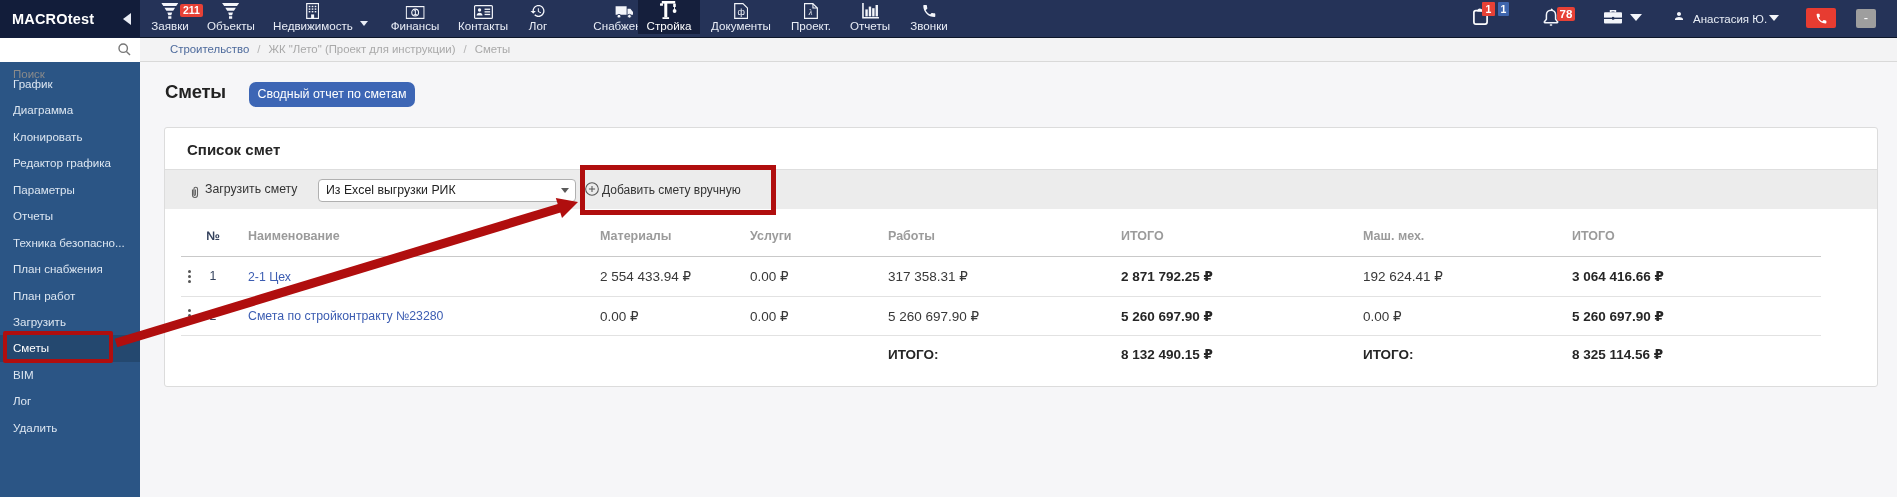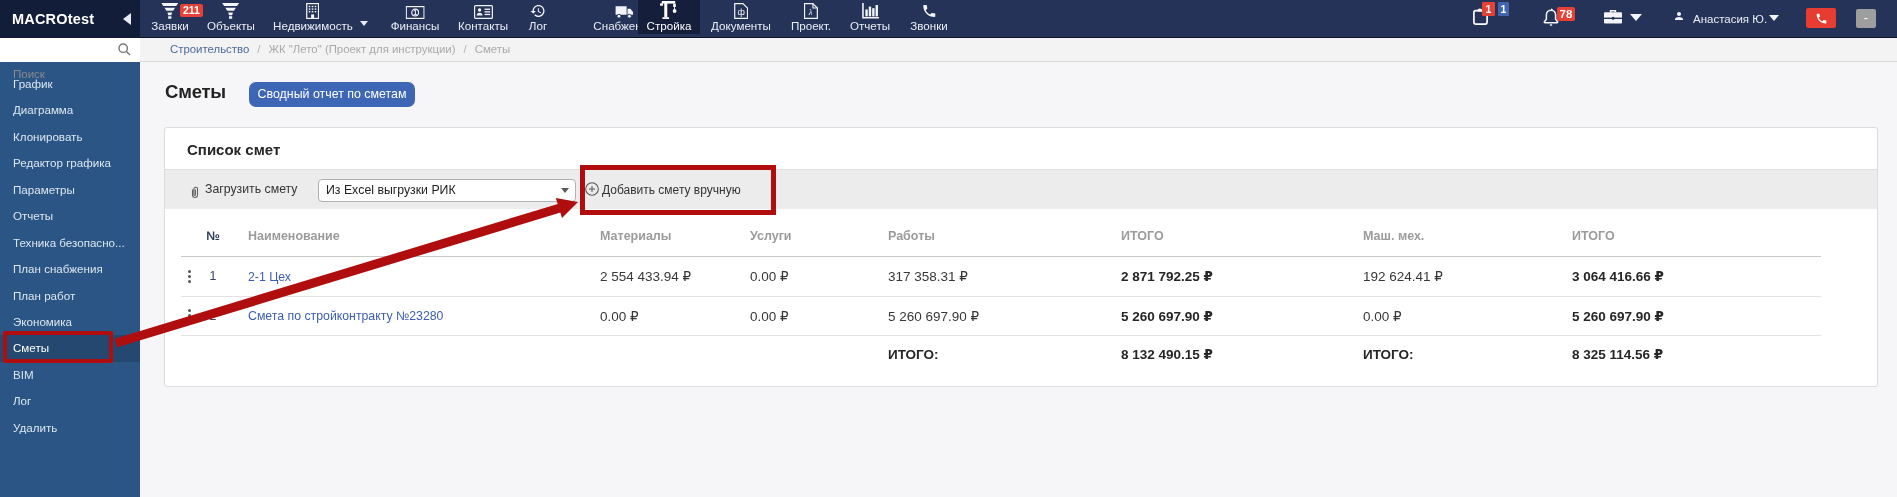--- a/index.html
+++ b/index.html
@@ -277,21 +277,21 @@
     <div class="pad"></div>
     <div class="mi">График</div>
     <div class="mi">Диаграмма</div>
     <div class="mi">Клонировать</div>
     <div class="mi">Редактор графика</div>
     <div class="mi">Параметры</div>
     <div class="mi">Отчеты</div>
     <div class="mi">Техника безопасно...</div>
     <div class="mi">План снабжения</div>
     <div class="mi">План работ</div>
-    <div class="mi">Экономика</div>
+    <div class="mi">Загрузить</div>
     <div class="mi on">Сметы</div>
     <div class="mi">BIM</div>
     <div class="mi">Лог</div>
     <div class="mi">Удалить</div>
   </div>
 </div>
 
 <div class="abs" id="title">Сметы</div>
 <div class="abs" id="btn-report">Сводный отчет по сметам</div>
 

